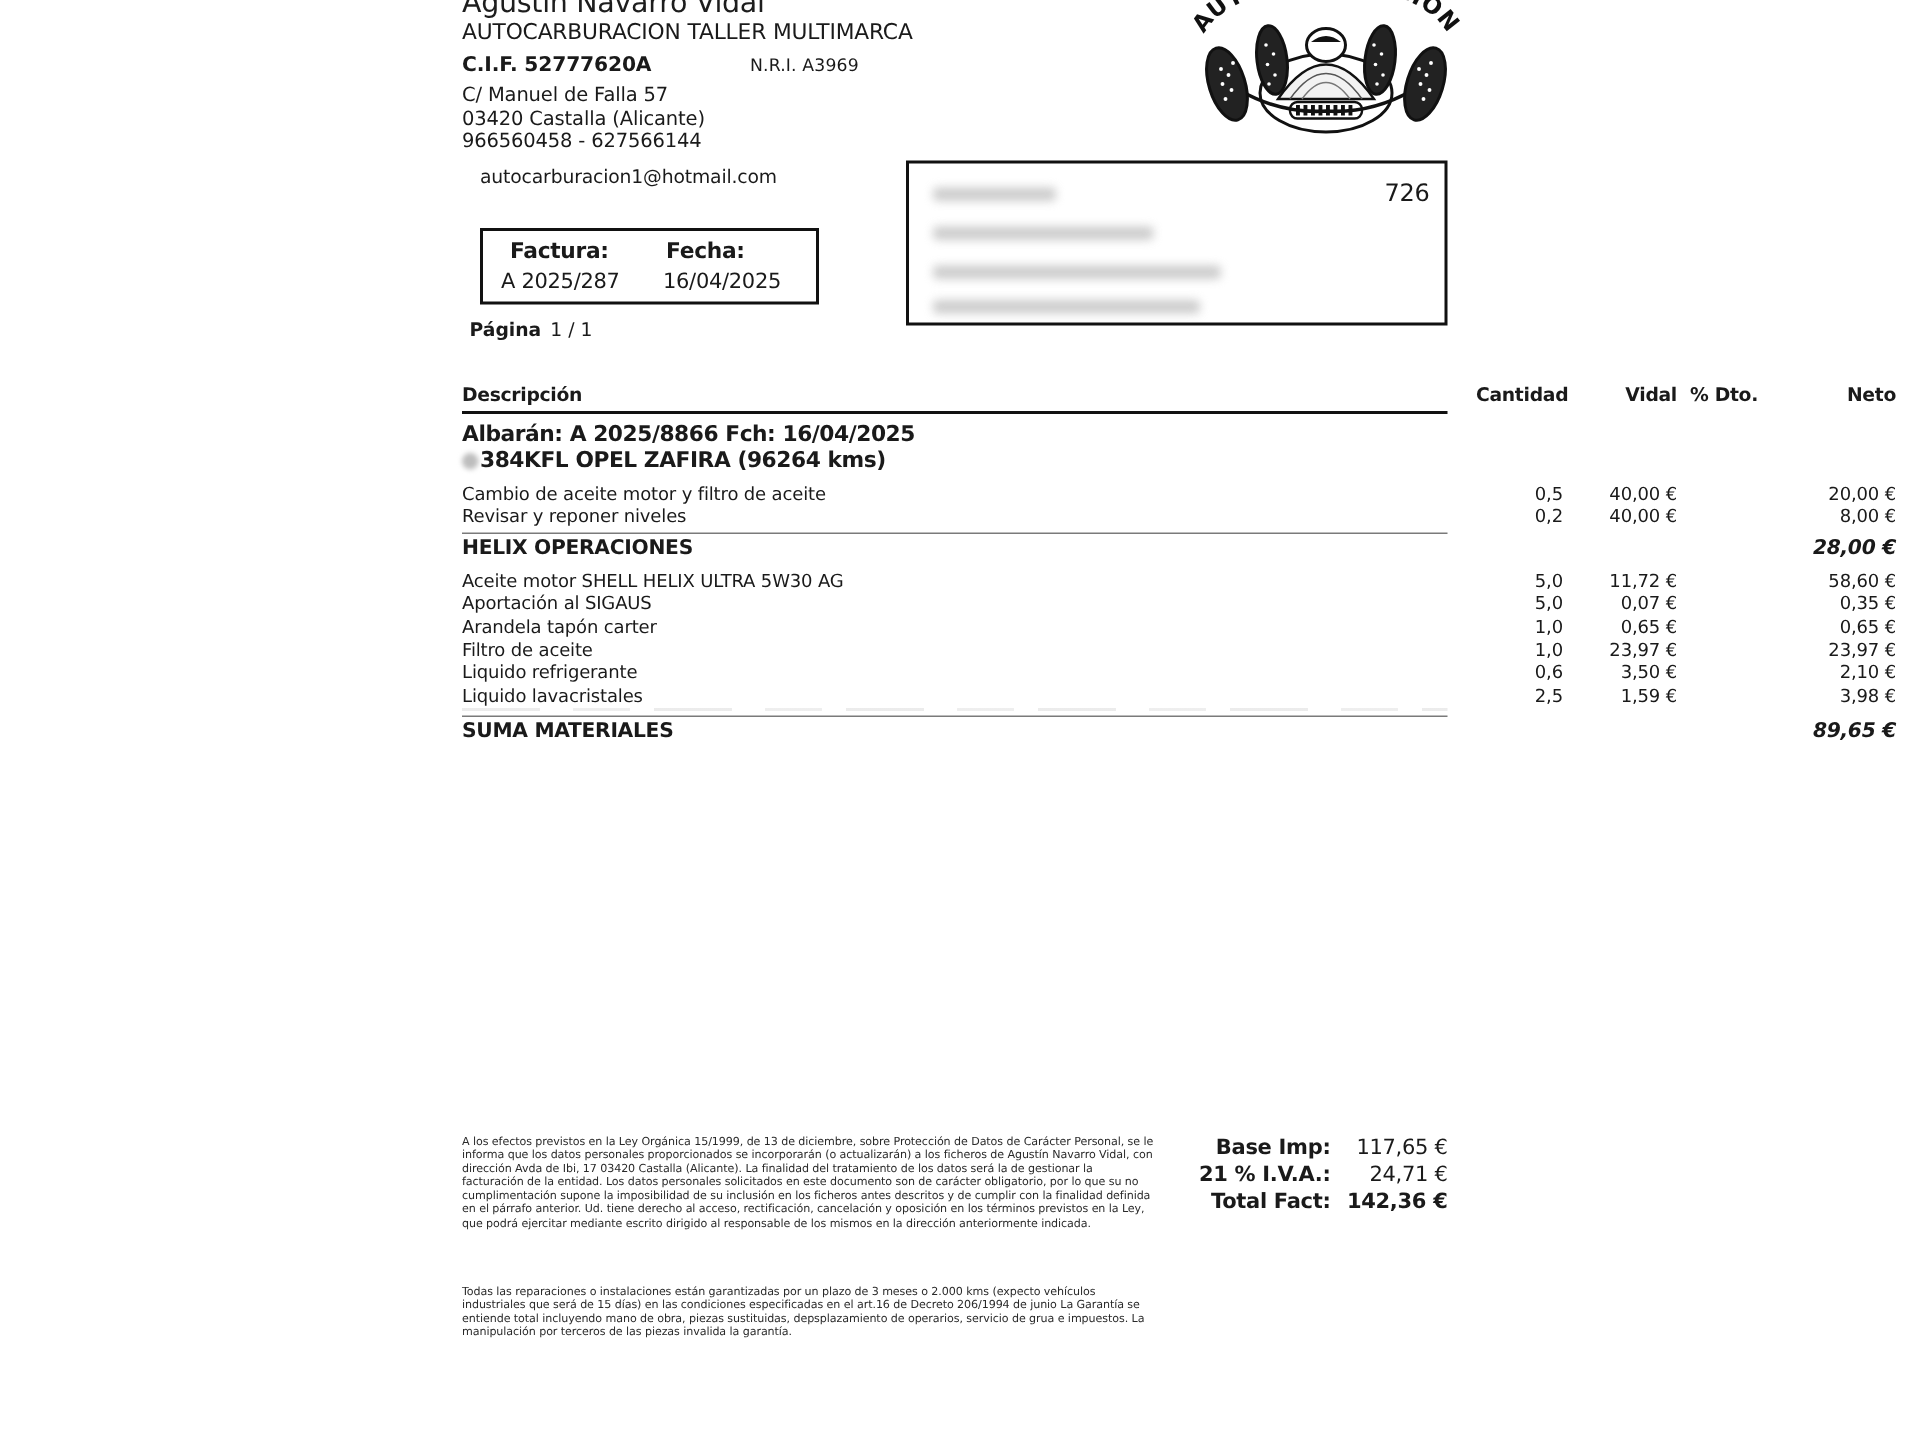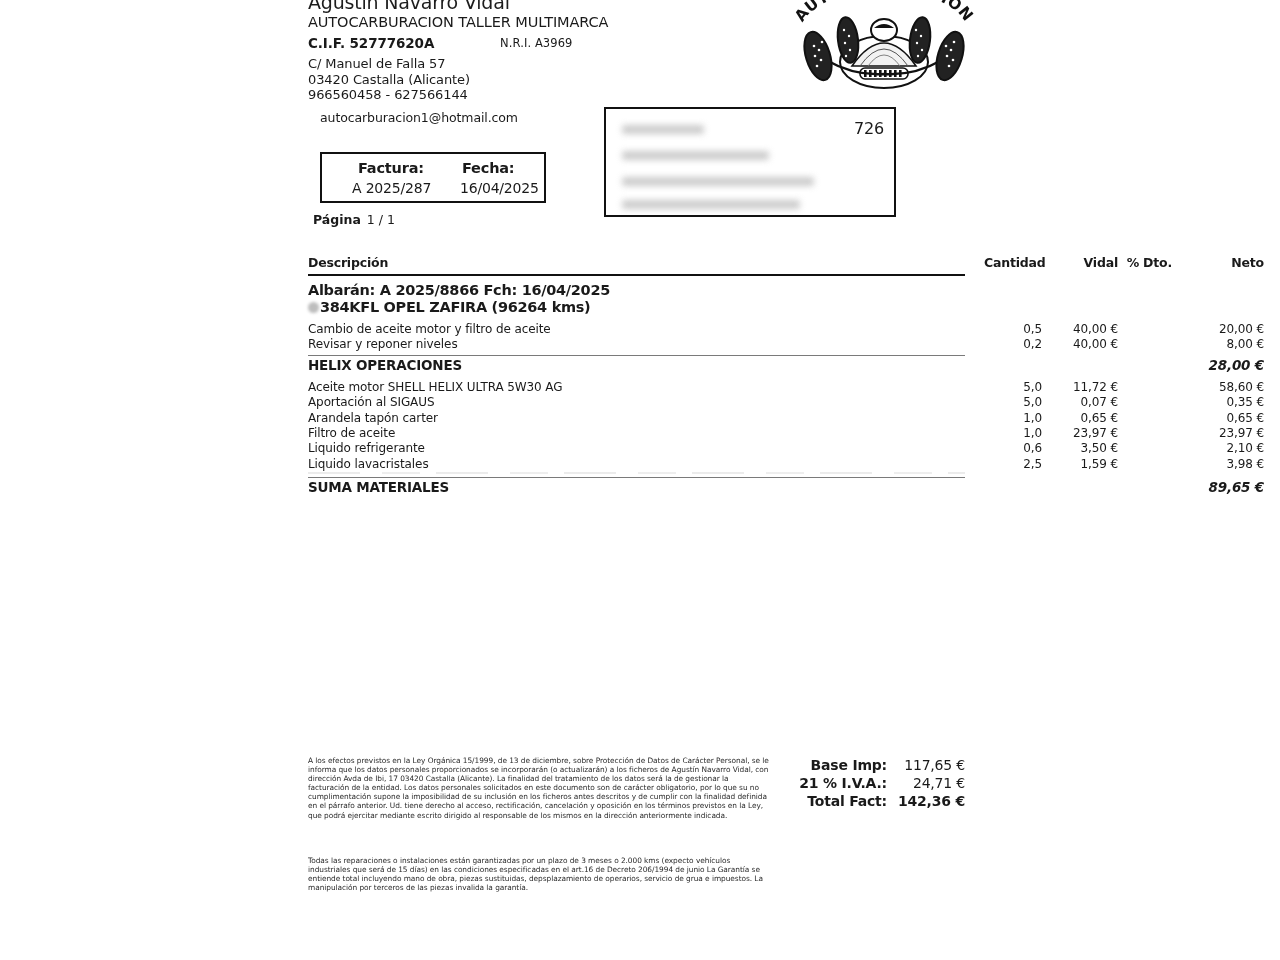--- a/index.html
+++ b/index.html
@@ -95,21 +95,20 @@
     top: 152px;
     width: 226px;
     height: 51px;
     border: 2px solid #111;
     box-sizing: border-box;
   }
   .fb-inner {
     position: relative;
     width: 100%;
     height: 100%;
-    margin-left: 18px;
   }
   .fb-lbl {
     position: absolute;
     font-size: 14.5px;
     font-weight: bold;
     letter-spacing: -0.2px;
     white-space: nowrap;
   }
   .fb-val {
     position: absolute;
@@ -130,21 +129,21 @@
     white-space: nowrap;
   }
   .pagina b { font-weight: bold; }
   .pagina span.val { font-weight: normal; margin-left: 6px; }
 
   
   .cliente-box {
     position: absolute;
     left: 604px;
     top: 107px;
-    width: 292px;
+    width: 361px;
     height: 110px;
     border: 2px solid #111;
     box-sizing: border-box;
     background: #fff;
   }
   .cliente-num {
     position: absolute;
     right: 10px;
     top: 10px;
     font-size: 16px;

